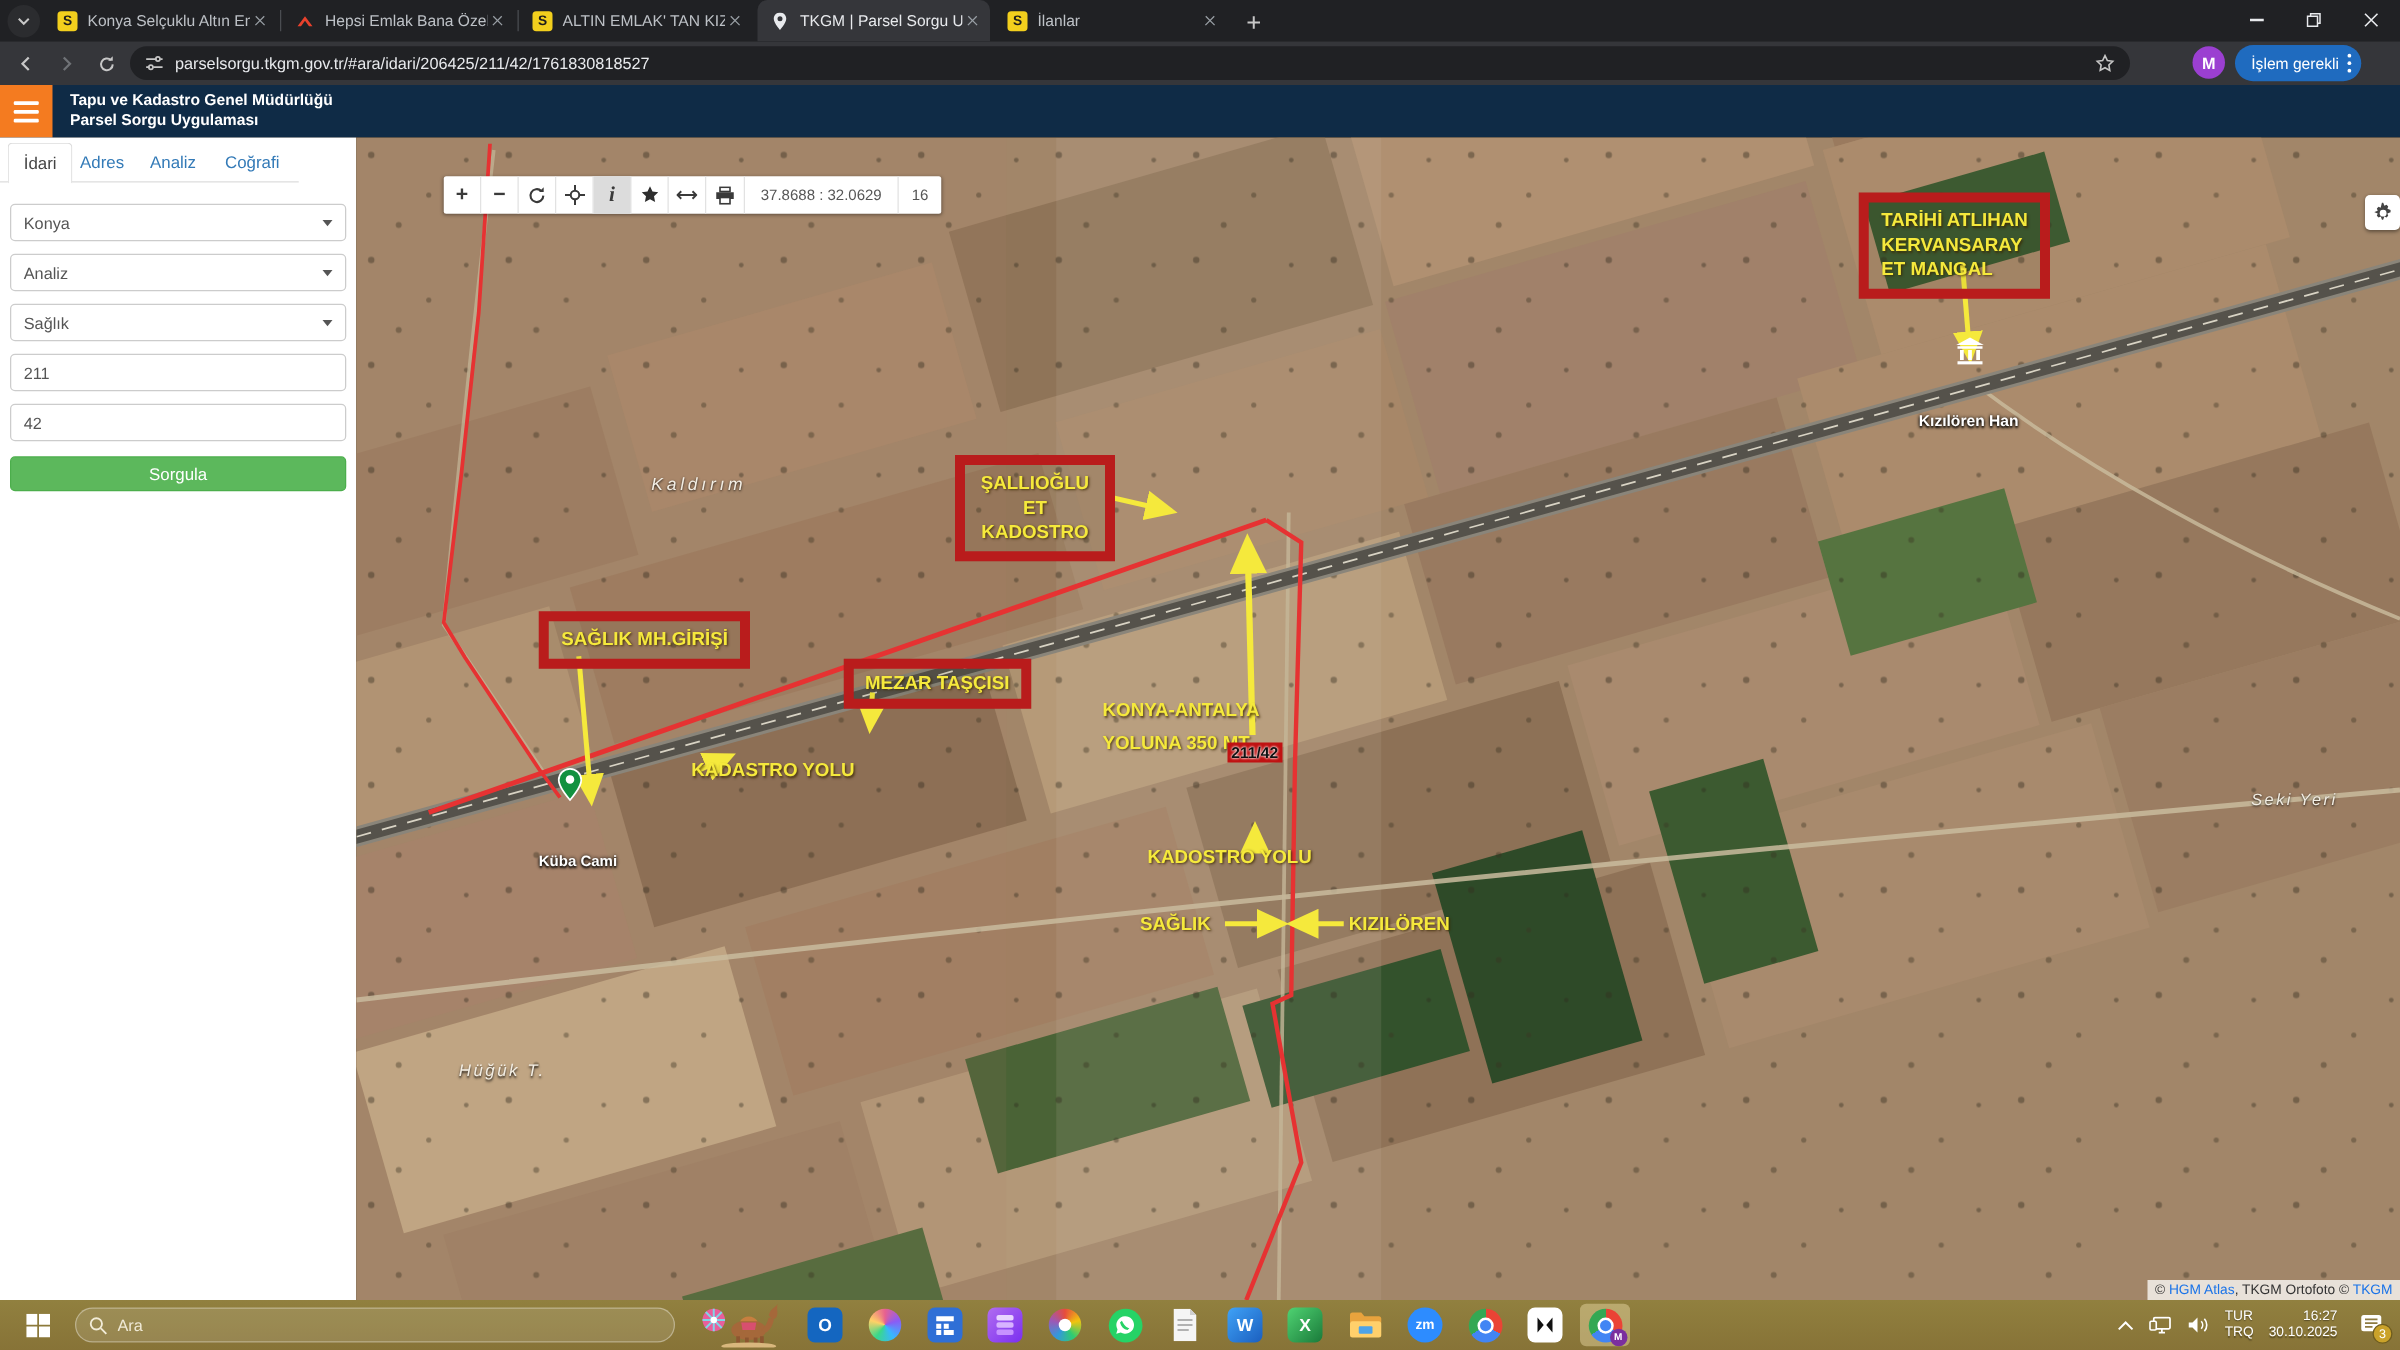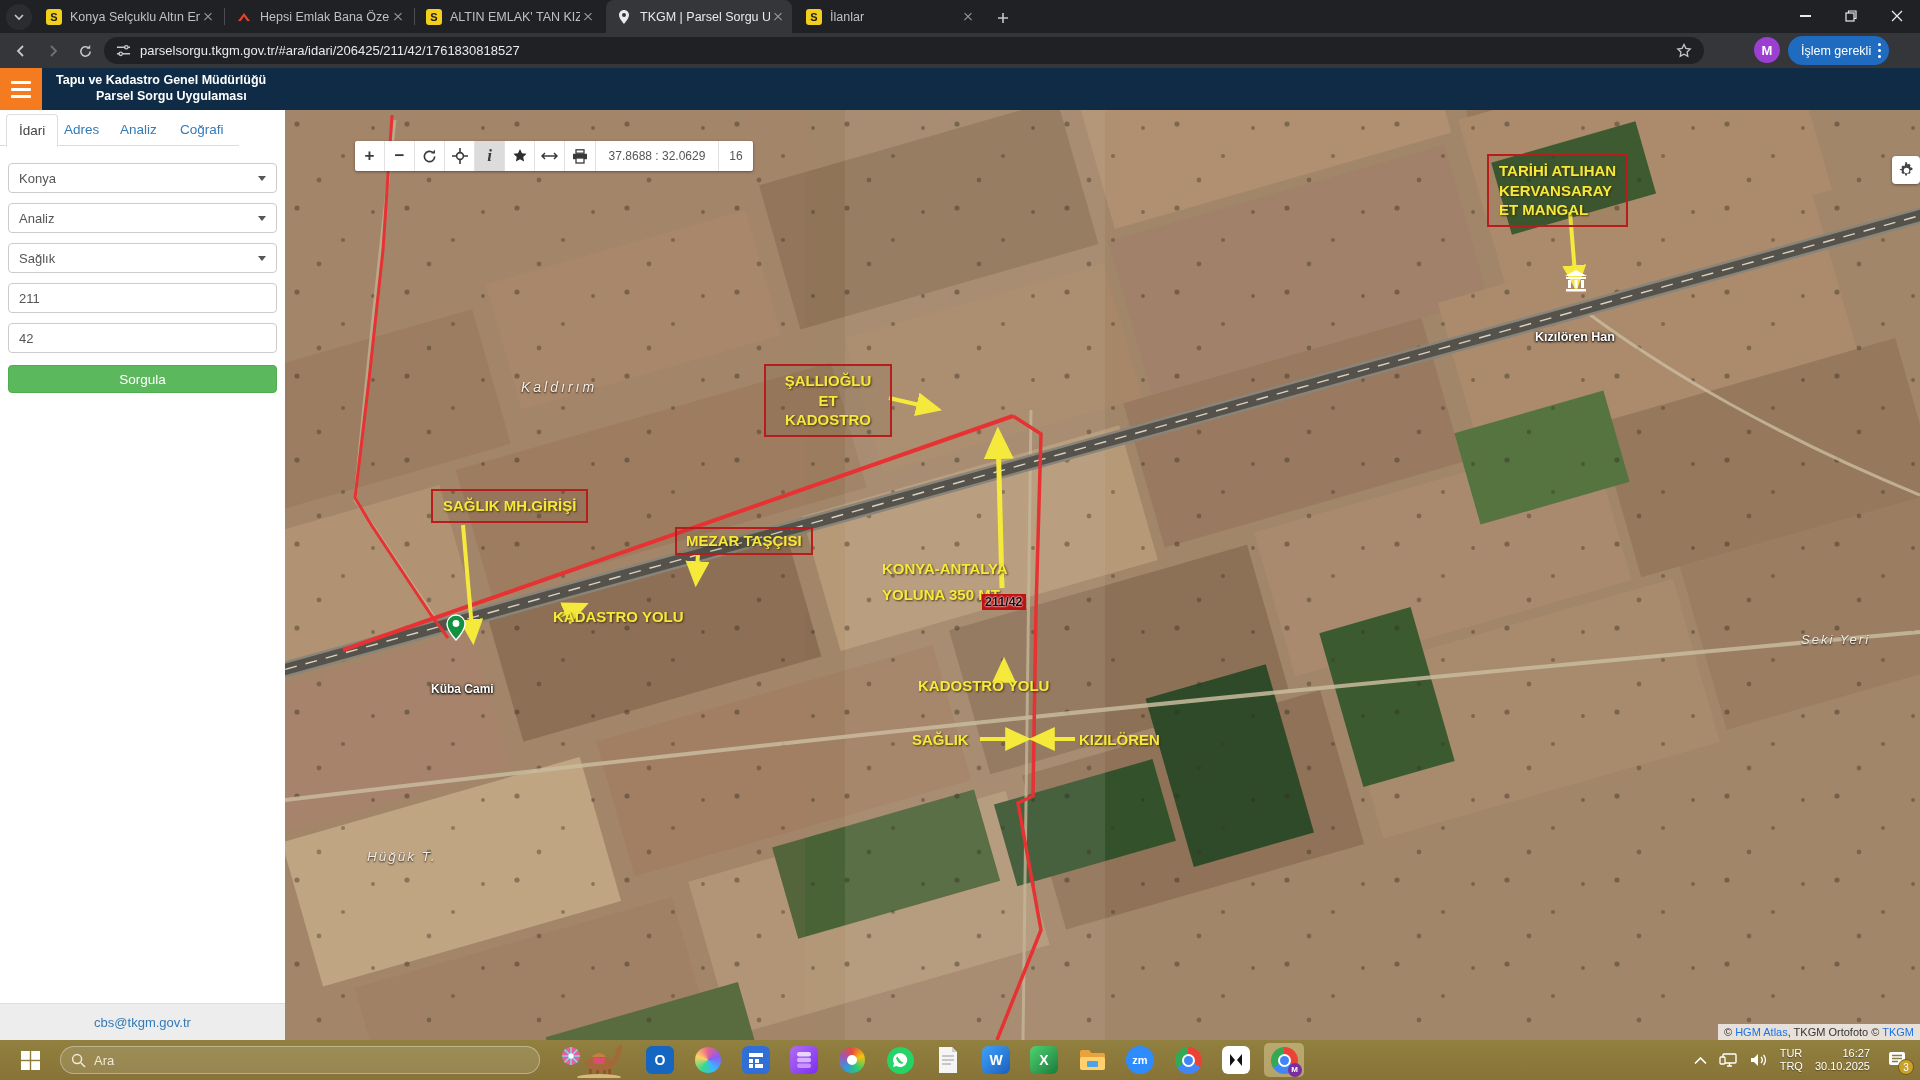--- a/index.html
+++ b/index.html
@@ -34,42 +34,42 @@
   .dots3 i { width:3px; height:3px; border-radius:50%; background:#fff; }
   .winbtn { position:absolute; top:0; width:46px; height:32px; display:flex; align-items:center; justify-content:center;}
 
   
   #appheader { left:0; top:68px; width:1920px; height:42px; background:#0f2b46; }
   #menubtn { position:absolute; left:0; top:0; width:42px; height:42px; background:#f47b20;
              display:flex; flex-direction:column; align-items:center; justify-content:center; gap:4px;}
   #menubtn i { width:20px; height:3px; background:#fff; border-radius:1px;}
   #apptitle { position:absolute; left:56px; top:5px; color:#fff; }
   #apptitle .l1 { font-size:12.5px; font-weight:bold; }
-  #apptitle .l2 { font-size:12.5px; font-weight:bold; margin-top:2px;margin-left:40px;}
+  #apptitle .l2 { font-size:12.5px; font-weight:bold; margin-top:2px;}
 
   
   #sidebar { left:0; top:110px; width:285px; height:930px; background:#fff; }
   #sbtabs { position:absolute; left:0; top:0; width:239px; height:36px; border-bottom:1px solid #ddd; }
   .sbtab { position:absolute; top:4px; height:33px; line-height:31px; padding:0 12px; font-size:13.5px; color:#337ab7; }
   .sbtab.active { background:#fff; border:1px solid #ddd; border-bottom:1px solid #fff; border-radius:4px 4px 0 0; color:#444; }
   .field { position:absolute; left:8px; width:269px; height:30px; border:1px solid #ccc; border-radius:4px;
            background:#fff; font-size:13px; color:#555; display:flex; align-items:center; padding:0 10px; }
   .field .chev { margin-left:auto; width:0; height:0; border-left:4px solid transparent; border-right:4px solid transparent; border-top:5px solid #555; }
   input.field { display:block; padding:0 10px; font-family:"Liberation Sans",sans-serif; }
   #sorgula { position:absolute; left:8px; top:255px; width:269px; height:28px; background:#5cb85c; border:1px solid #4cae4c;
              border-radius:4px; color:#fff; font-size:13.5px; display:flex; align-items:center; justify-content:center;}
   #sbfooter { position:absolute; left:0; bottom:0; width:285px; height:37px; background:#ededed; border-top:1px solid #ddd;
               display:flex; align-items:center; justify-content:center; }
   #sbfooter a { color:#337ab7; font-size:13px; text-decoration:none; }
 
   
   #map { left:285px; top:110px; width:1635px; height:930px; background:#a28669; overflow:hidden; }
   .ann { position:absolute; color:#f5e93c; font-weight:bold; white-space:pre-line;
          text-shadow:1px 1px 2px rgba(60,40,0,.85); font-size:15px; line-height:1.3; }
-  .annbox { border:2px solid #b91c1c; background:rgba(40,30,0,0.06); padding:5px 10px; }
+  .annbox { border:8px solid #b91c1c; background:rgba(40,30,0,0.06); padding:5px 10px; }
   .place { position:absolute; color:#f3eee4; font-style:italic; letter-spacing:3px;
            text-shadow:0 1px 2px rgba(0,0,0,.9); font-size:14px;margin-top:32px; }
   .poi { position:absolute; color:#fff; font-weight:bold; font-size:12.5px; font-style:normal; letter-spacing:0;
          text-shadow:0 0 3px #000,0 1px 2px #000; }
   #parcel-chip { position:absolute; left:697px; top:484px; background:#c01212; color:#101010;
                  font-size:12.5px; font-weight:bold; padding:0 3px; line-height:16px;
                  text-shadow:0 0 2px #fff,0 0 2px #fff; }
   
   #maptools { position:absolute; left:70px; top:31px; height:30px; display:flex;
               background:#fff; border-radius:2px; box-shadow:0 1px 3px rgba(0,0,0,.4); }
@@ -244,23 +244,20 @@
       <span>Analiz</span>
         <span class="chev"></span>
     </div>
     <div class="field" style="top:133px">
       <span>Sağlık</span>
         <span class="chev"></span>
     </div>
     <input class="field" style="top: 173px;" value="211">
     <input class="field" style="top: 213px;" value="42">
     <div id="sorgula">Sorgula</div>
-    <div id="sbfooter">
-      <a href="#">cbs@tkgm.gov.tr</a>
-    </div>
   </div>
 
   <div id="map" class="abs">
     <svg width="1635" height="930" viewBox="0 0 1635 930">
       <defs>
         <pattern id="trees" width="110" height="84" patternUnits="userSpaceOnUse">
           <circle cx="12" cy="14" r="2.6" fill="#332c1e" opacity=".75"></circle>
           <circle cx="58" cy="46" r="2.1" fill="#3a3322" opacity=".7"></circle>
           <circle cx="88" cy="18" r="1.9" fill="#2e2a1c" opacity=".7"></circle>
           <circle cx="34" cy="70" r="2.4" fill="#37301f" opacity=".7"></circle>

